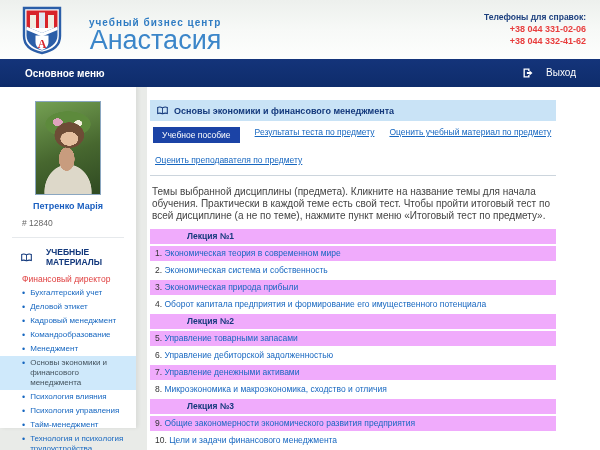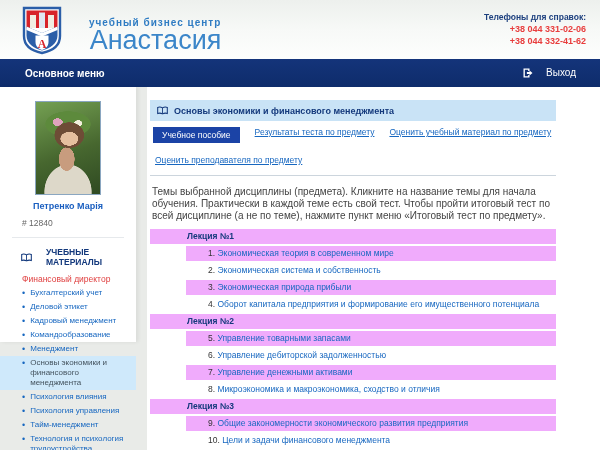--- a/index.html
+++ b/index.html
@@ -25,21 +25,21 @@
   
   .menubar {
     position:absolute; top:59px; left:0; width:600px; height:28px;
     background:linear-gradient(180deg,#14347a 0%,#0e2c6b 100%);
     display:flex; align-items:center;
   }
   .main-menu { color:#fff; font-size:10px; margin-left:25px; cursor:default;font-weight:bold; }
   .exit-btn { position:absolute; right:24px; display:flex; align-items:flex-start; gap:12px; color:#fff; font-size:10px; cursor:pointer; }
   
   .sidebar {
-    position:absolute; top:87px; left:0; width:136px; height:255px;
+    position:absolute; top:87px; left:0; width:136px; height:341px;
     background:#fff; box-shadow:2px 0 4px rgba(0,0,0,0.07);
   }
   .photo {
     margin:14px auto 0; width:66px; height:94px;
     border:1px solid #8aa6c0;
     background:
       radial-gradient(ellipse 9px 7px at 52% 40%, #e5bf9f 97%, transparent),
       radial-gradient(ellipse 15px 13px at 52% 36%, #6e4c36 97%, transparent),
       radial-gradient(ellipse 5px 4px at 34% 22%, #e0a3bd 97%, transparent),
       radial-gradient(ellipse 4px 3px at 66% 23%, #f2efdd 97%, transparent),
@@ -72,21 +72,21 @@
   .tabs-row-2 { margin:6px 0 0 5px; }
   .tab { font-size:8.5px; }
   .tab-active { background:#1b43a6; color:#fff; padding:3px 9px; cursor:pointer; }
   .tab-link { color:#1767c0; text-decoration:underline; cursor:pointer; }
   .tabs-divider { border-bottom:1px solid #ccd5dd; margin-top:8px; width:406px; }
   .intro { font-size:10px; color:#444; line-height:12px; margin:10px 0 0 2px; width:402px; }
   .lecture-list { margin-top:7px; width:406px; }
   .row { min-height:13px; padding:2px 4px; margin-bottom:2px; font-size:8.5px; line-height:11px; }
   .row-blue { background:#f0abfc; }
   .row-header { padding-left:37px; font-weight:bold; color:#14397c; }
-  .row-topic { padding-left:22px; cursor:pointer;margin-left:36px; }
+  .row-topic { padding-left:5px; cursor:pointer; }
   .t-num { color:#333; }
   .t-link { color:#1767c0; }
   .icon-svg { display:block; }
 </style>
 </head>
 <body>
 
 <div class="top-header">
   <div class="logo-wrap">
     <span>

